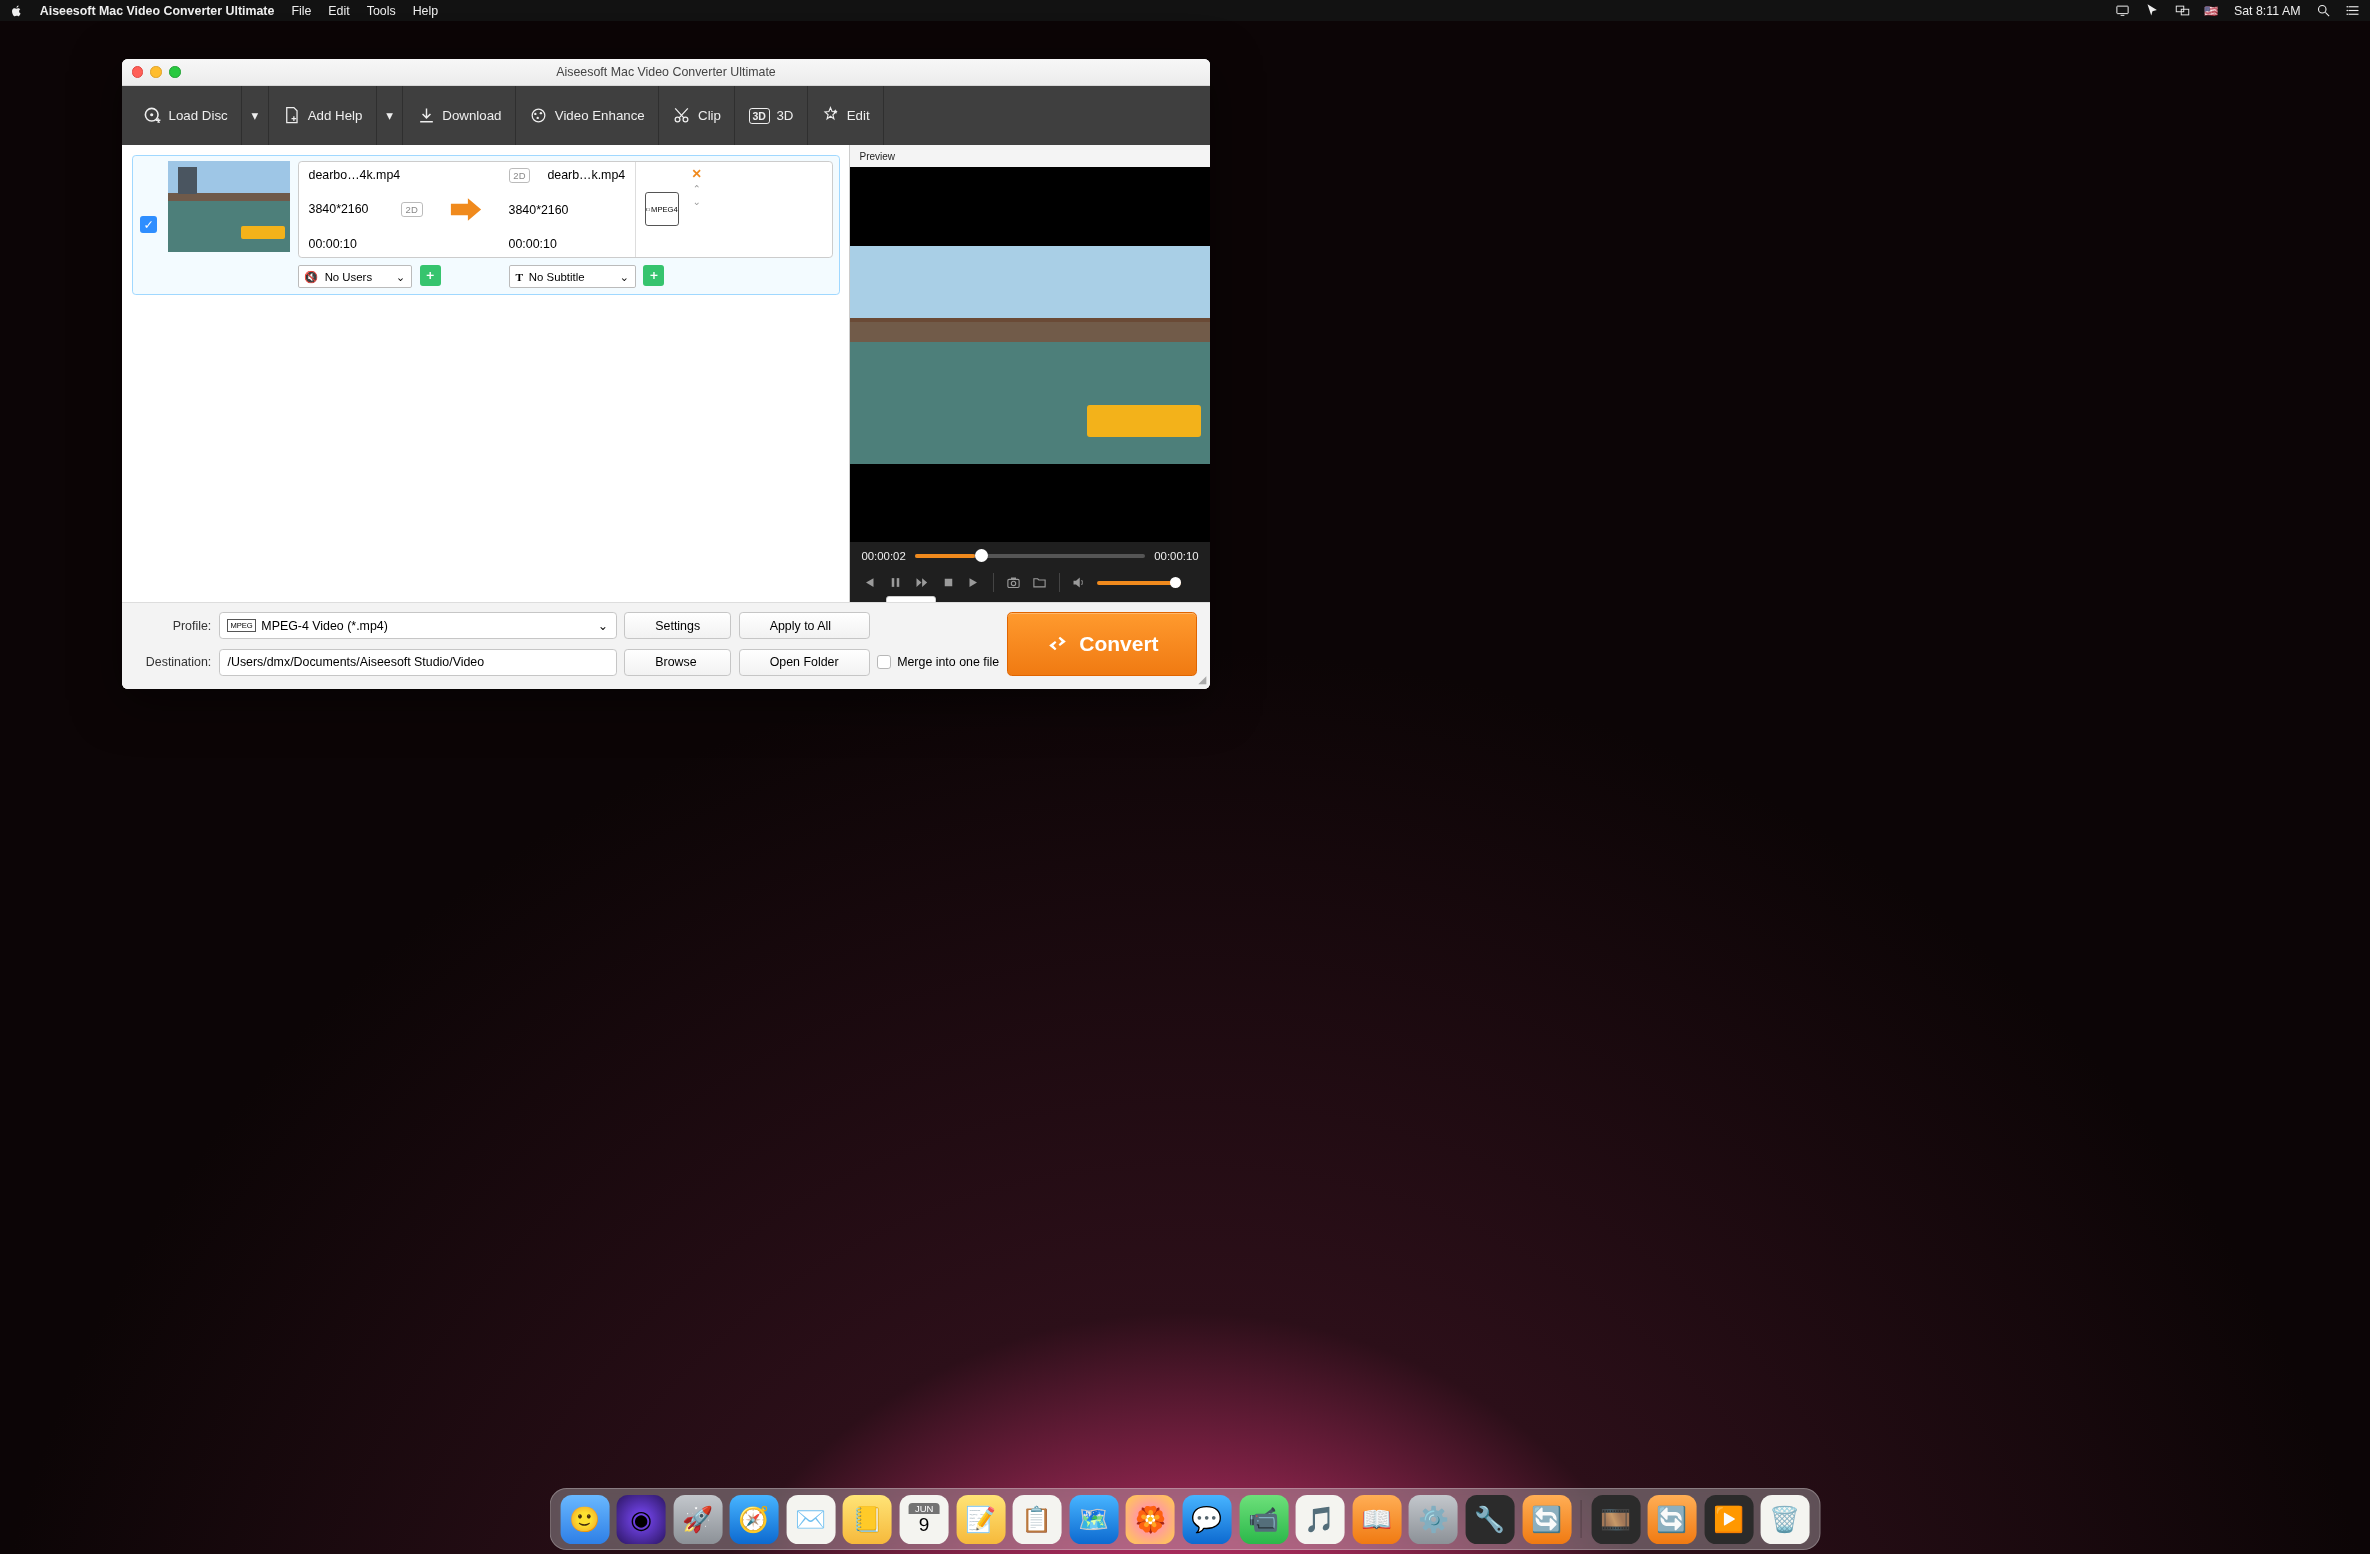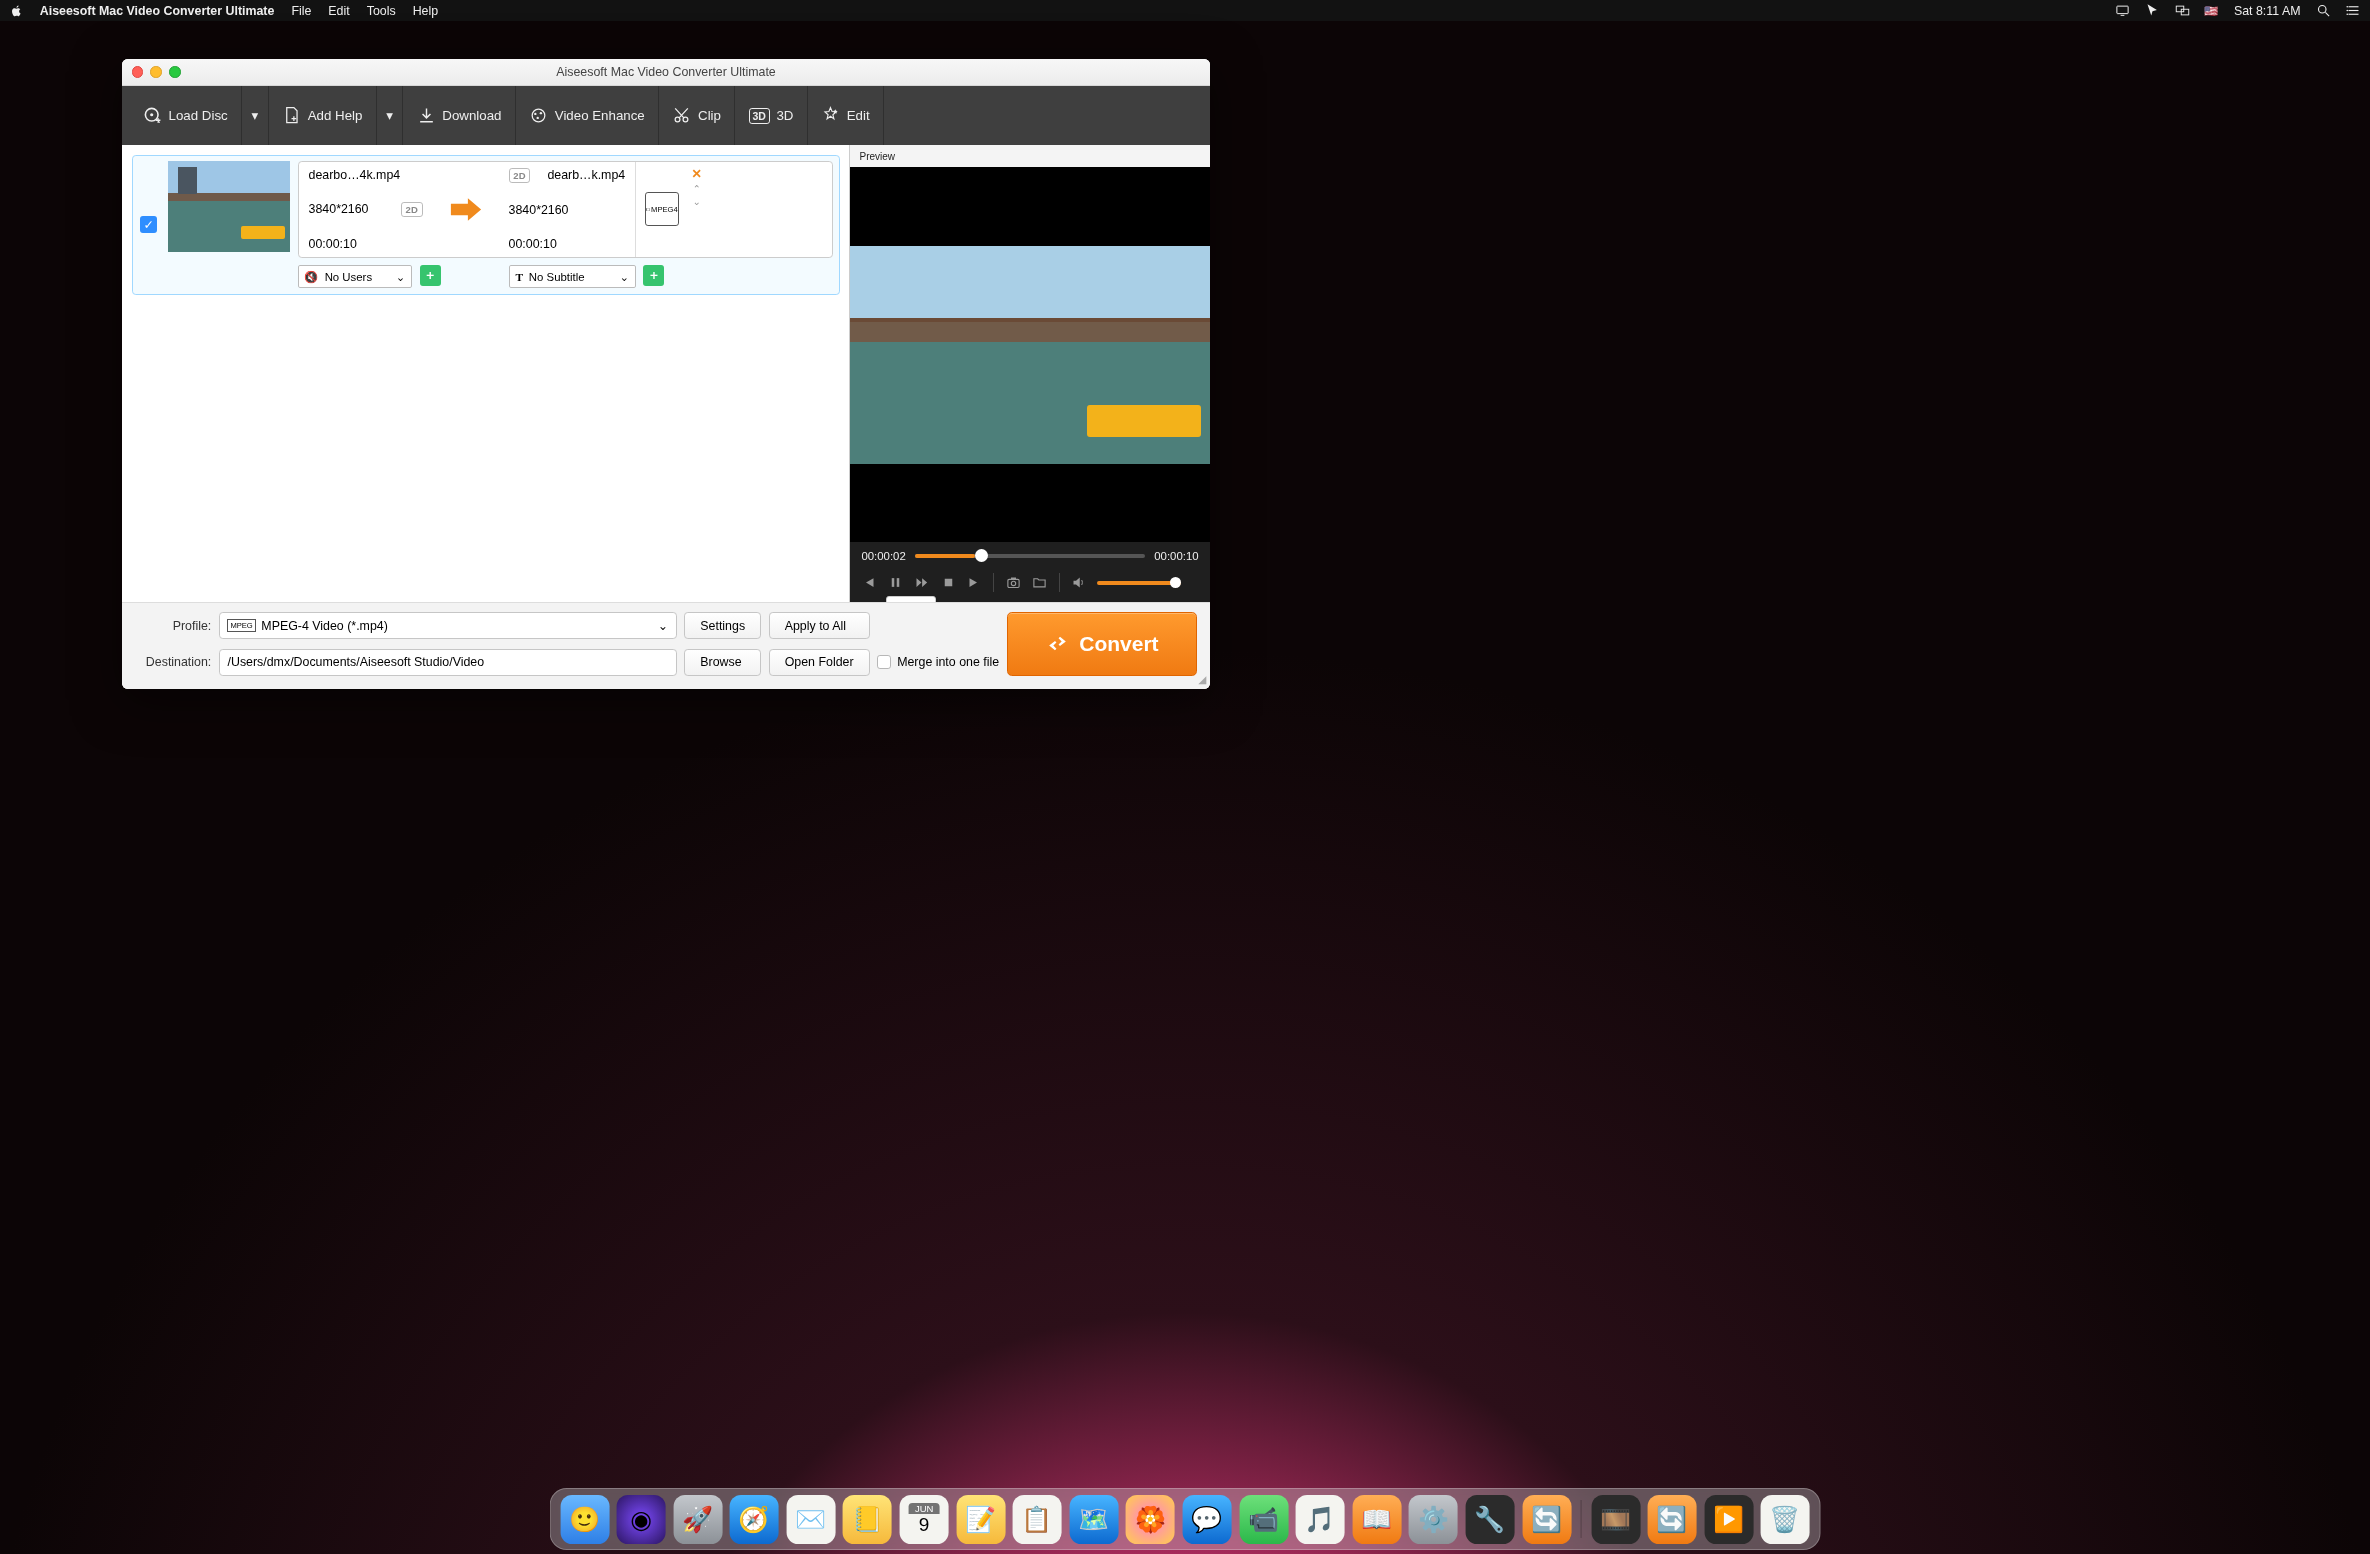--- a/index.html
+++ b/index.html
@@ -59,21 +59,21 @@
 .thumb {
   width:122px; height:91px; background:#567; flex-shrink:0;
   background: linear-gradient(#9ec6e6 0 35%, #6f5a4a 35% 44%, #4d7f7a 44% 100%);
   position:relative; overflow:hidden;
 }
 .thumb .boat{ position:absolute; right:5.7px; bottom:13.3px; width:44px; height:13.3px; background:#f3b21a; border-radius:1.9px;}
 .thumb .bldg{ position:absolute; left:9.5px; top:5.7px; width:19px; height:27px; background:#4a5560;}
 .meta-row { display:flex; align-items:center; gap:5.7px;}
 .meta-top { display:flex; align-items:stretch; border:1px solid #ccc; border-radius:3.8px; background:#fff;}
 .meta-top .col { padding:5.7px 9.5px; display:flex; flex-direction:column; gap:20px; min-width:133px;}
-.badge2d { border:1px solid #bbb; border-radius:2.9px; color:#888; font-size:9.5px; padding:1px 3.8px; align-self:flex-start;font-weight:bold;}
+.badge2d { border:1px solid #bbb; border-radius:2.9px; color:#888; font-size:9.5px; padding:1px 3.8px; align-self:flex-start;}
 .arrow-col{ display:flex; align-items:center; justify-content:center; width:67px;}
 .arrow-col svg{fill:#f08a1d;}
 .fmt-col{ display:flex; align-items:center; justify-content:center; width:53px; border-left:1px solid #ddd;}
 .fmt-col .mpeg4 { border:1px solid #555; width:34px; height:34px; display:flex; align-items:center; justify-content:center; font-size:7.6px; flex-direction:row; gap:1px; border-radius:2.9px;}
 .close-col{ display:flex; flex-direction:column; align-items:center; gap:1.9px; padding:3.8px; color:#f08a1d;}
 .dd { border:1px solid #bbb; border-radius:1.9px; background:#fff; height:23px; display:flex; align-items:center; padding:0 5.7px; gap:5.7px; font-size:11.4px;}
 .plusbtn{ width:21px; height:21px; border-radius:2.9px; background:#36c46e; color:#fff; display:flex; align-items:center; justify-content:center; font-weight:bold;}
 .meta-bottom{ display:flex; gap:7.6px; margin-top:3.8px; }
 
 .preview-pane { width:360px; background:#1f1f1f; display:flex; flex-direction:column; }
@@ -93,21 +93,21 @@
 .pcontrols .grp{ display:flex; gap:11.4px;}
 .pcontrols .sep{ width:1px; height:19px; background:#444;}
 .vol{ flex:0 0 84px; display:flex; align-items:center; gap:5.7px;}
 .vol .bar{ flex:1; height:3.8px; background:#f08a1d; border-radius:1.9px; position:relative;}
 .vol .bar .k{ position:absolute; right:0; top:-3.8px; width:11.4px; height:11.4px; border-radius:50%; background:#fff;}
 .tooltip{ position:absolute; background:#fff;border:1px solid #ccc; padding:2.9px 7.6px; font-size:11.4px; border-radius:2.9px; box-shadow:0 1px 2.9px rgba(0,0,0,.2);}
 
 .footer{ background:#f3f3f3; border-top:1px solid #ddd; padding:9.5px 13.3px 13.3px; display:grid; grid-template-columns: 76px 1fr auto auto auto auto; column-gap:7.6px; row-gap:9.5px; align-items:center; position:relative;}
 .footer label{ text-align:right; color:#333; font-size:12.4px;}
 .footer .field{ border:1px solid #c6c6c6; border-radius:3.8px; background:#fff; height:27px; display:flex; align-items:center; padding:0 7.6px; font-size:12.4px;}
-.footer .btn{ border:1px solid #c6c6c6; border-radius:3.8px; background:linear-gradient(#fff,#f2f2f2); height:27px; padding:0 15px; font-size:12.4px; display:flex; align-items:center;}
+.footer .btn{ border:1px solid #c6c6c6; border-radius:3.8px; background:linear-gradient(#fff,#f2f2f2); height:27px; padding:0 30px; font-size:12.4px; display:flex; align-items:center;}
 .footer .chkline{ display:flex; align-items:center; gap:5.7px; font-size:12.4px; }
 .convert-btn{
   grid-column:6; grid-row:1 / span 2; align-self:stretch; justify-self:end;
   width:190px; background:linear-gradient(#ff9a2e,#f07a12); border:1px solid #e06500; border-radius:4.8px;
   color:#fff; font-size:21px; font-weight:600; display:flex; align-items:center; justify-content:center; gap:9.5px;
   box-shadow:0 1px 0 rgba(255,255,255,.3) inset;
 }
 .convert-btn svg{fill:#fff;}
 .resize-grip{ position:absolute; right:3.8px; bottom:3.8px; color:#aaa; font-size:10.5px;}
 

